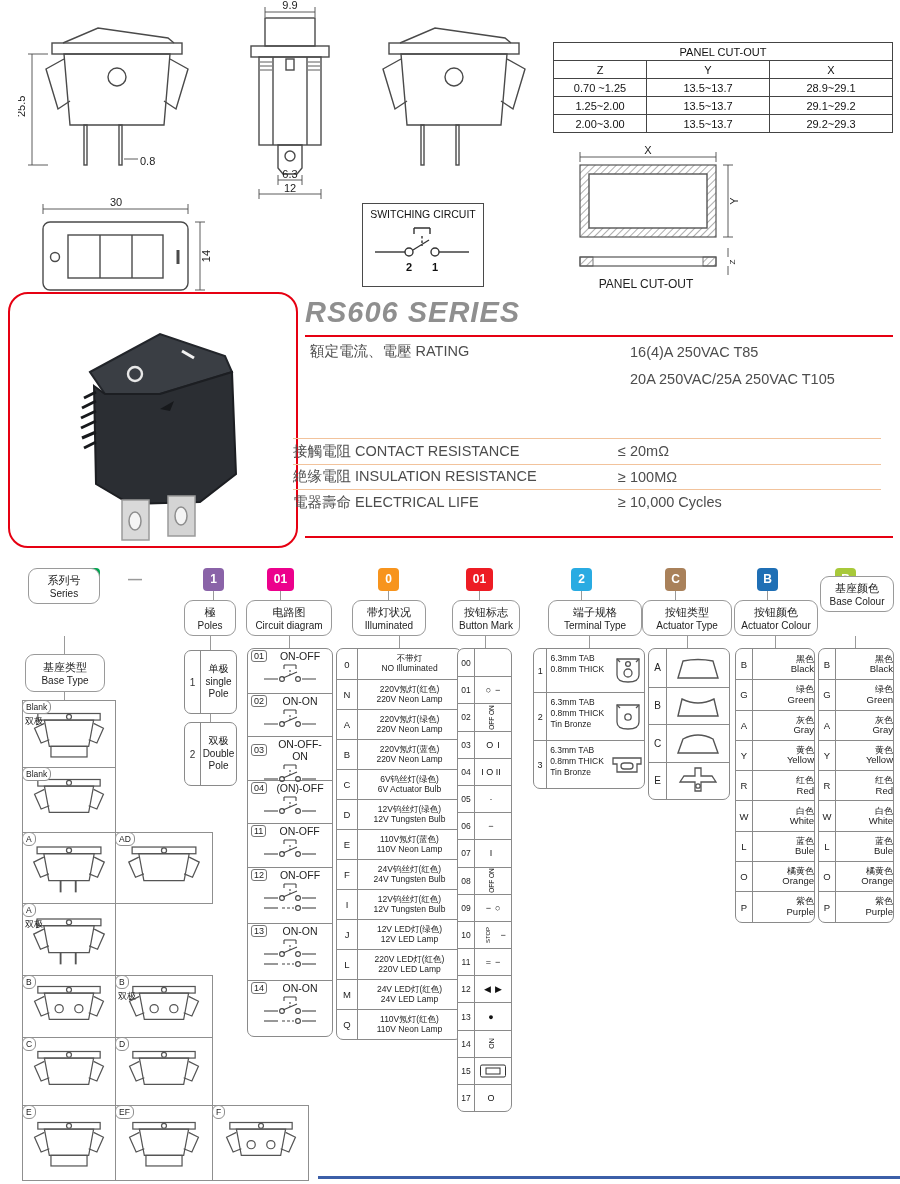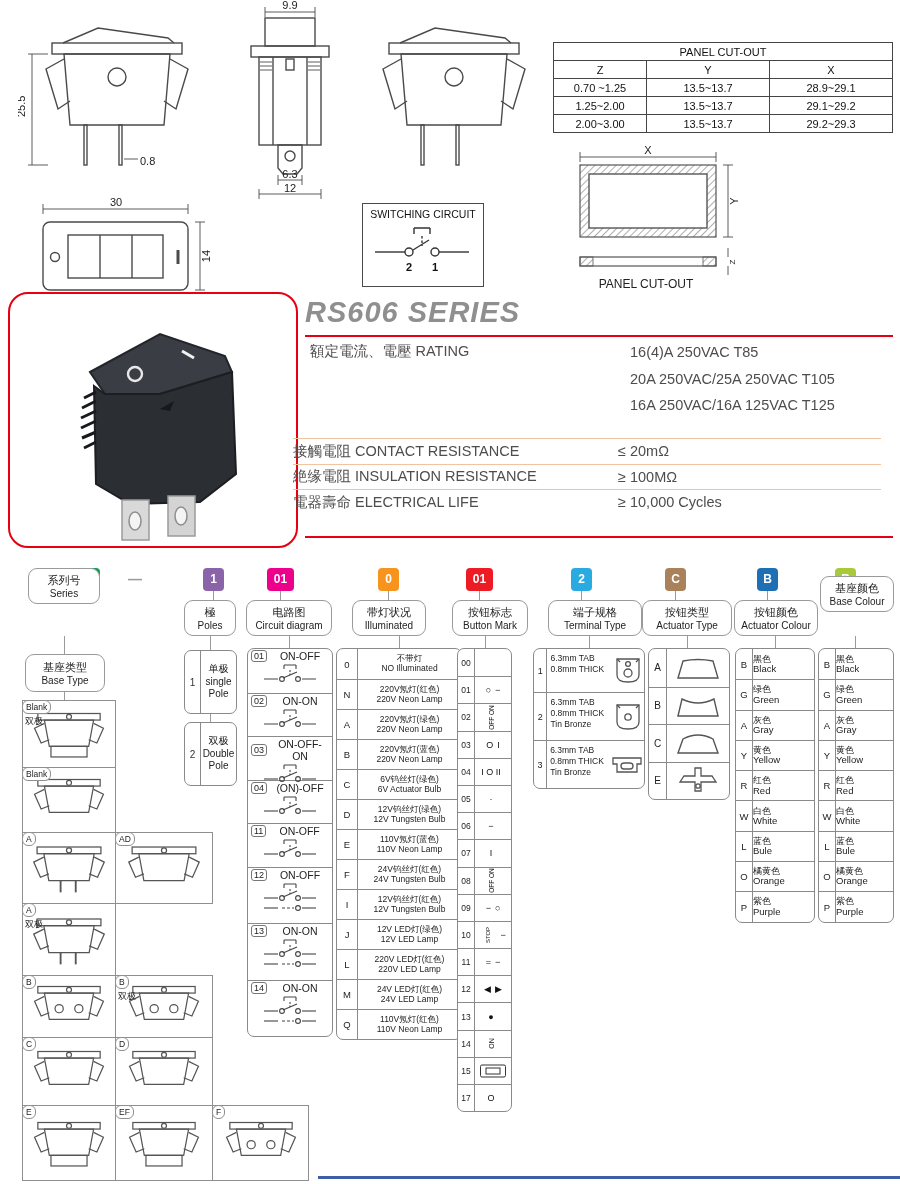--- a/index.html
+++ b/index.html
@@ -74,21 +74,21 @@
   .tm-icon{flex:1;display:flex;align-items:center;justify-content:center;}
   
   .ac-row{height:37.5px;border-top:1px solid #8a8a8a;display:flex;box-sizing:border-box;}
   .ac-row:first-child{border-top:none;}
   .ac-code{width:17px;border-right:1px solid #8a8a8a;display:flex;align-items:center;justify-content:center;font-size:10px;color:#222;}
   .ac-shape{flex:1;display:flex;align-items:center;justify-content:center;}
   
   .cl-row{height:30.3px;border-top:1px solid #8a8a8a;display:flex;box-sizing:border-box;}
   .cl-row:first-child{border-top:none;}
   .cl-code{width:16px;border-right:1px solid #8a8a8a;display:flex;align-items:center;justify-content:center;font-size:9.5px;color:#222;}
-  .cl-text{flex:1;display:flex;flex-direction:column;justify-content:center;text-align:left;line-height:1.15;}
+  .cl-text{flex:1;display:flex;flex-direction:column;justify-content:center;text-align:right;line-height:1.15;}
   .cl-zh{font-size:9px;color:#222;}
   .cl-en{font-size:9.5px;color:#222;}
   
   .bt-cell{border:1px solid #8f8f8f;background:#fff;box-sizing:border-box;display:flex;align-items:center;justify-content:center;position:absolute;}
   .bt-tag{position:absolute;top:-1px;left:-1px;border:1px solid #8f8f8f;border-radius:6px;padding:0 3px;font-size:8.5px;background:#fff;color:#222;line-height:12px;}
   .bt-sub{position:absolute;left:2px;top:14px;font-size:9px;color:#222;}
   .bt-g{display:block;}
   .footer-line{background:#3c5fa8;height:3px;}
 </style>
 </head>
@@ -302,21 +302,20 @@
     </svg>
   </div>
 
   <div class="abs series-title" style="left:305px;top:296px">RS606 SERIES</div>
   <div class="abs redline" style="left:305px;top:335px;width:588px"></div>
 
   <div class="abs spec-label" style="left:310px;top:342px">額定電流、電壓 RATING</div>
   <div class="abs" style="left:630px;top:339px;width:263px;font-size:14.5px;color:#4d4d4d;line-height:26.5px">
     <div>16(4)A 250VAC T85</div>
     <div>20A 250VAC/25A 250VAC T105</div>
-    <div>16A 250VAC/16A 125VAC T125</div>
   </div>
 
   <div class="abs" style="left:293px;top:438px;width:588px">
     <div class="spec-row">
       <span class="spec-label">接觸電阻 CONTACT RESISTANCE</span>
       <span class="spec-value">≤ 20mΩ</span>
     </div>
     <div class="spec-row">
       <span class="spec-label">絶缘電阻 INSULATION RESISTANCE</span>
       <span class="spec-value">≥ 100MΩ</span>
@@ -358,21 +357,21 @@
       <span class="en">Poles</span>
   </div>
   <div class="abs hdr" style="left:246px;top:600px;width:86px;height:36px">
     <span class="zh">电路图</span>
       <span class="en">Circuit diagram</span>
   </div>
   <div class="abs hdr" style="left:352px;top:600px;width:74px;height:36px">
     <span class="zh">带灯状况</span>
       <span class="en">Illuminated</span>
   </div>
-  <div class="abs hdr" style="left:452px;top:600px;width:76px;height:36px">
+  <div class="abs hdr" style="left:452px;top:600px;width:68px;height:36px">
     <span class="zh">按钮标志</span>
       <span class="en">Button Mark</span>
   </div>
   <div class="abs hdr" style="left:548px;top:600px;width:94px;height:36px">
     <span class="zh">端子规格</span>
       <span class="en">Terminal Type</span>
   </div>
   <div class="abs hdr" style="left:642px;top:600px;width:90px;height:36px">
     <span class="zh">按钮类型</span>
       <span class="en">Actuator Type</span>

